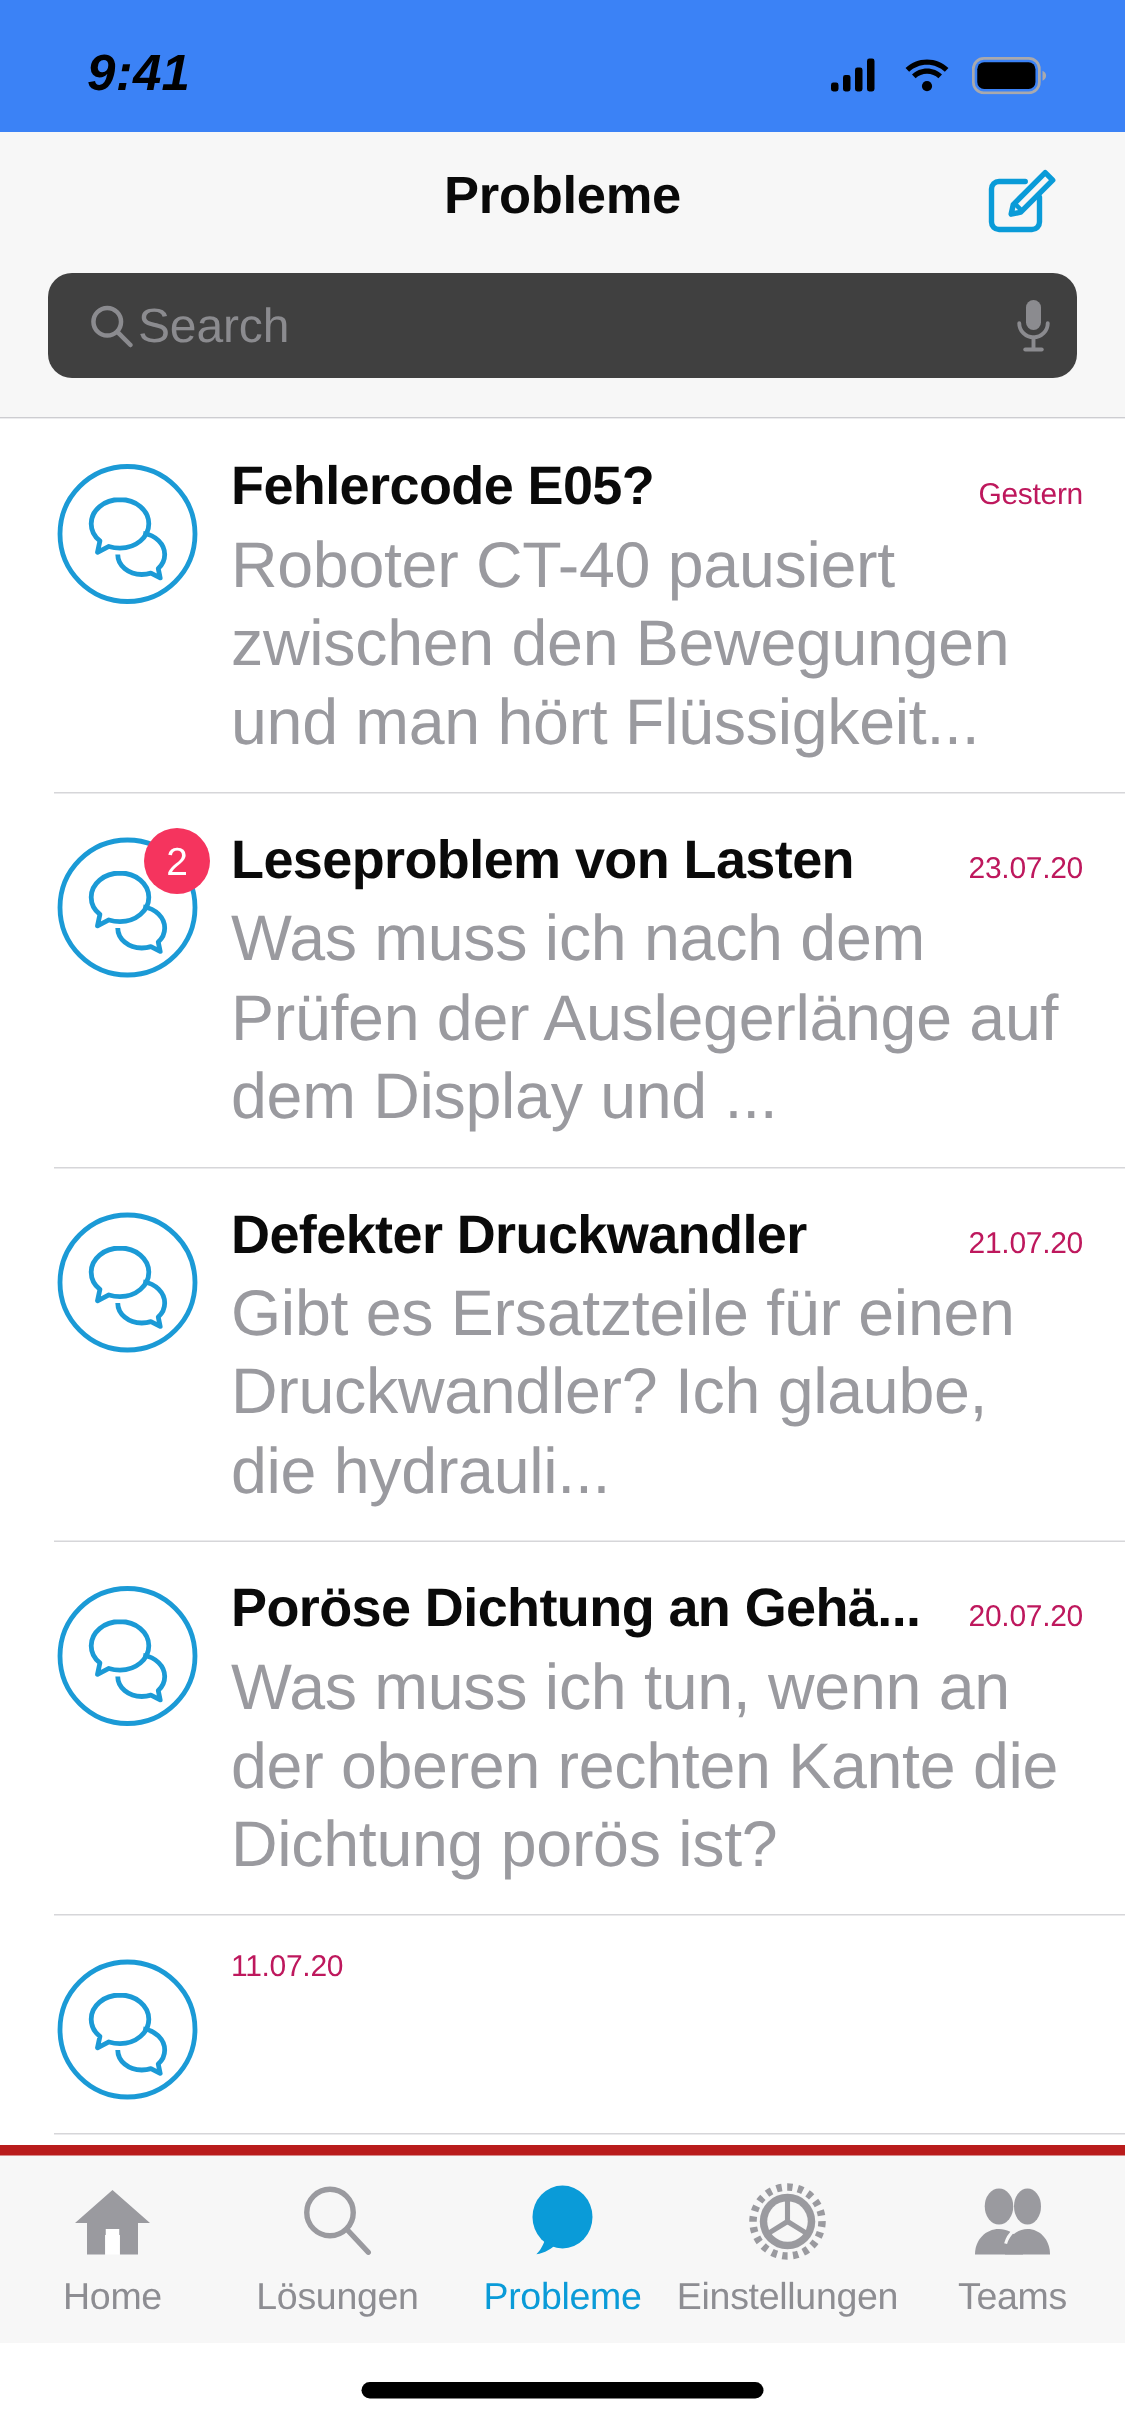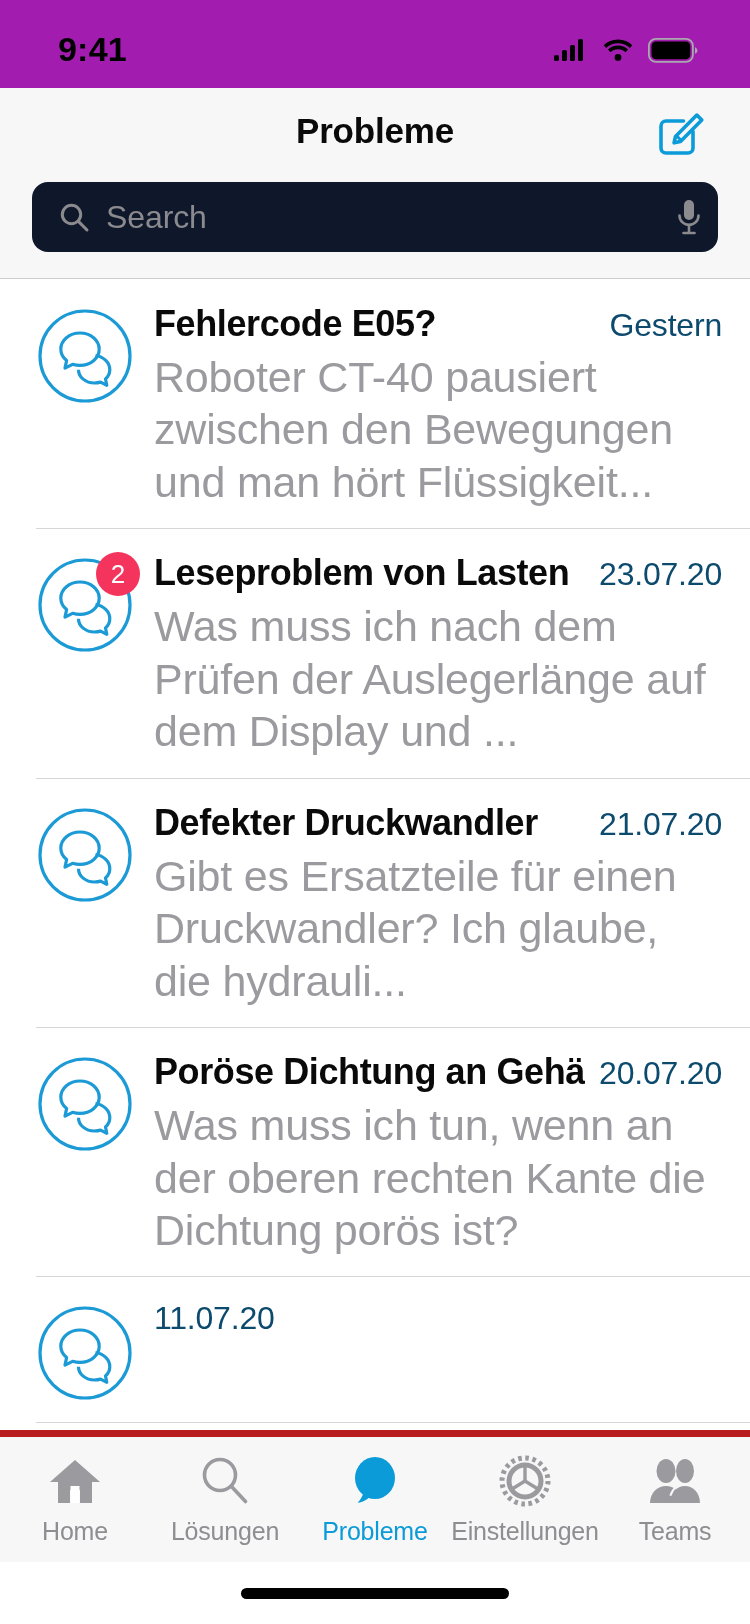--- a/index.html
+++ b/index.html
@@ -19,27 +19,28 @@
     width: 750px;
     height: 1624px;
     background: #ffffff;
     display: flex;
     flex-direction: column;
   }
 
   
   .status-bar {
     height: 88px;
-    background: #a21caf;
+    background: #3b82f6;
     display: flex;
     align-items: center;
     justify-content: space-between;
     padding: 12px 52px 0 58px;
     box-sizing: border-box;
     flex: 0 0 auto;
+    font-style: italic;
   }
   .status-time {
     font-size: 34px;
     font-weight: 600;
     color: #000;
     letter-spacing: 0.2px;
     line-height: 1;
     padding-bottom: 2px;
   }
   .status-icons {
@@ -79,27 +80,27 @@
 
   
   .search-wrap {
     background: #f7f7f7;
     padding: 8px 32px 26px 32px;
     flex: 0 0 auto;
     box-sizing: border-box;
   }
   .search-field {
     height: 70px;
-    background: #0f172a;
+    background: #404040;
     border-radius: 16px;
     display: flex;
     align-items: center;
     padding: 0 15px 0 26px;
     box-sizing: border-box;
-    gap: 16px;
+    gap: 2px;
   }
   .search-placeholder {
     flex: 1;
     font-size: 32px;
     color: #8b8b8f;
     letter-spacing: -0.1px;
   }
 
   
   .list {
@@ -164,22 +165,22 @@
   .item-title {
     font-size: 36px;
     font-weight: 700;
     color: #0a0a0a;
     letter-spacing: -0.4px;
     white-space: nowrap;
     overflow: hidden;
     flex: 1 1 auto;
   }
   .item-date {
-    font-size: 32px;
-    color: #0c4a6e;
+    font-size: 20px;
+    color: #be185d;
     white-space: nowrap;
     flex: 0 0 auto;
     letter-spacing: -0.2px;
   }
   .item-preview {
     font-size: 43px;
     color: #9a9a9f;
     line-height: 1.22;
     letter-spacing: -0.2px;
     margin-top: 6px;

